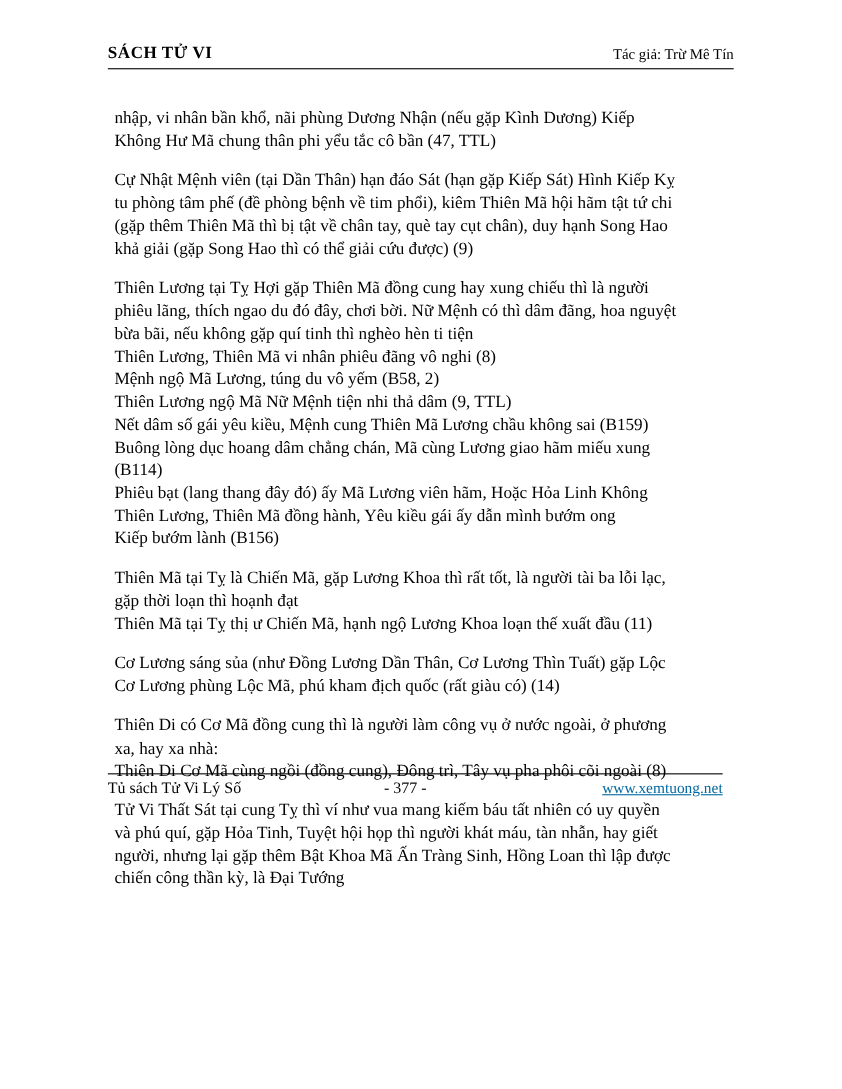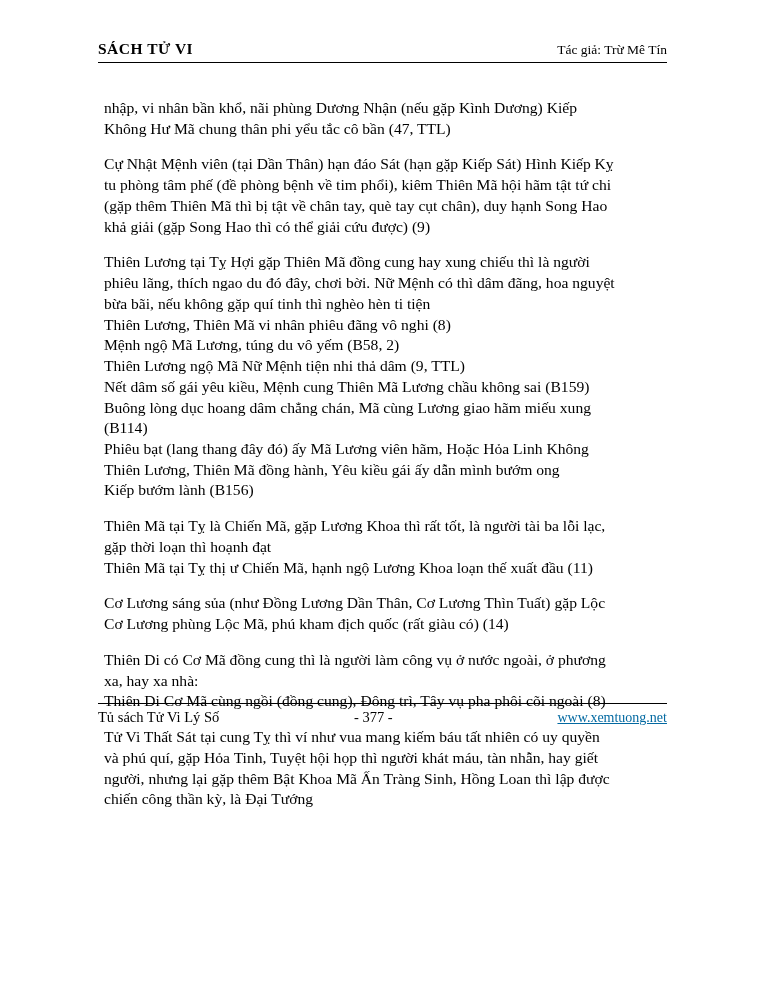--- a/index.html
+++ b/index.html
@@ -49,21 +49,21 @@
   }
   .para {
     margin: 0 0 0 0;
   }
   .gap {
     height: 15px;
   }
   .footer {
     position: absolute;
     left: 98px;
-    right: 98px;
+    right: 108px;
     bottom: 42px;
     border-top: 1.4px solid #000;
     padding-top: 5px;
     display: flex;
     justify-content: space-between;
     align-items: baseline;
     font-size: 14.5px;
   }
   .footer-center {
     flex: 0 0 auto;

